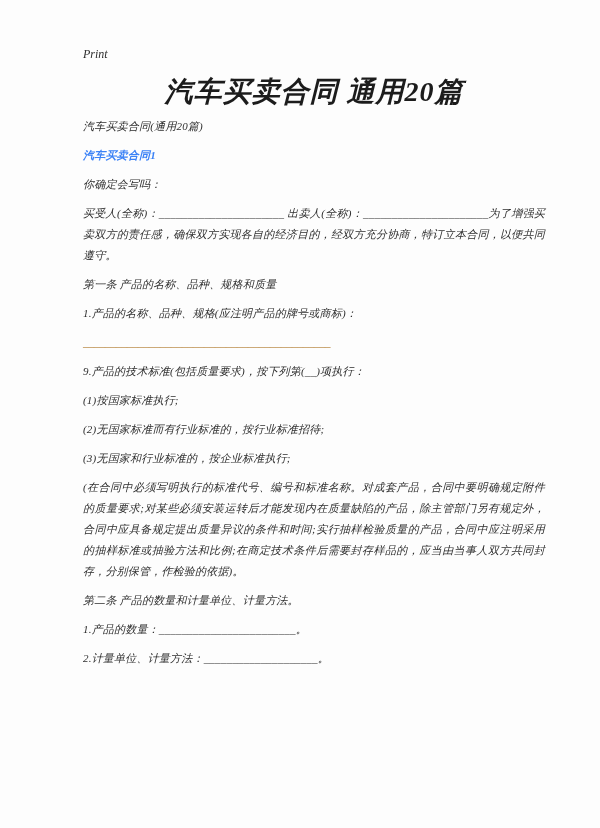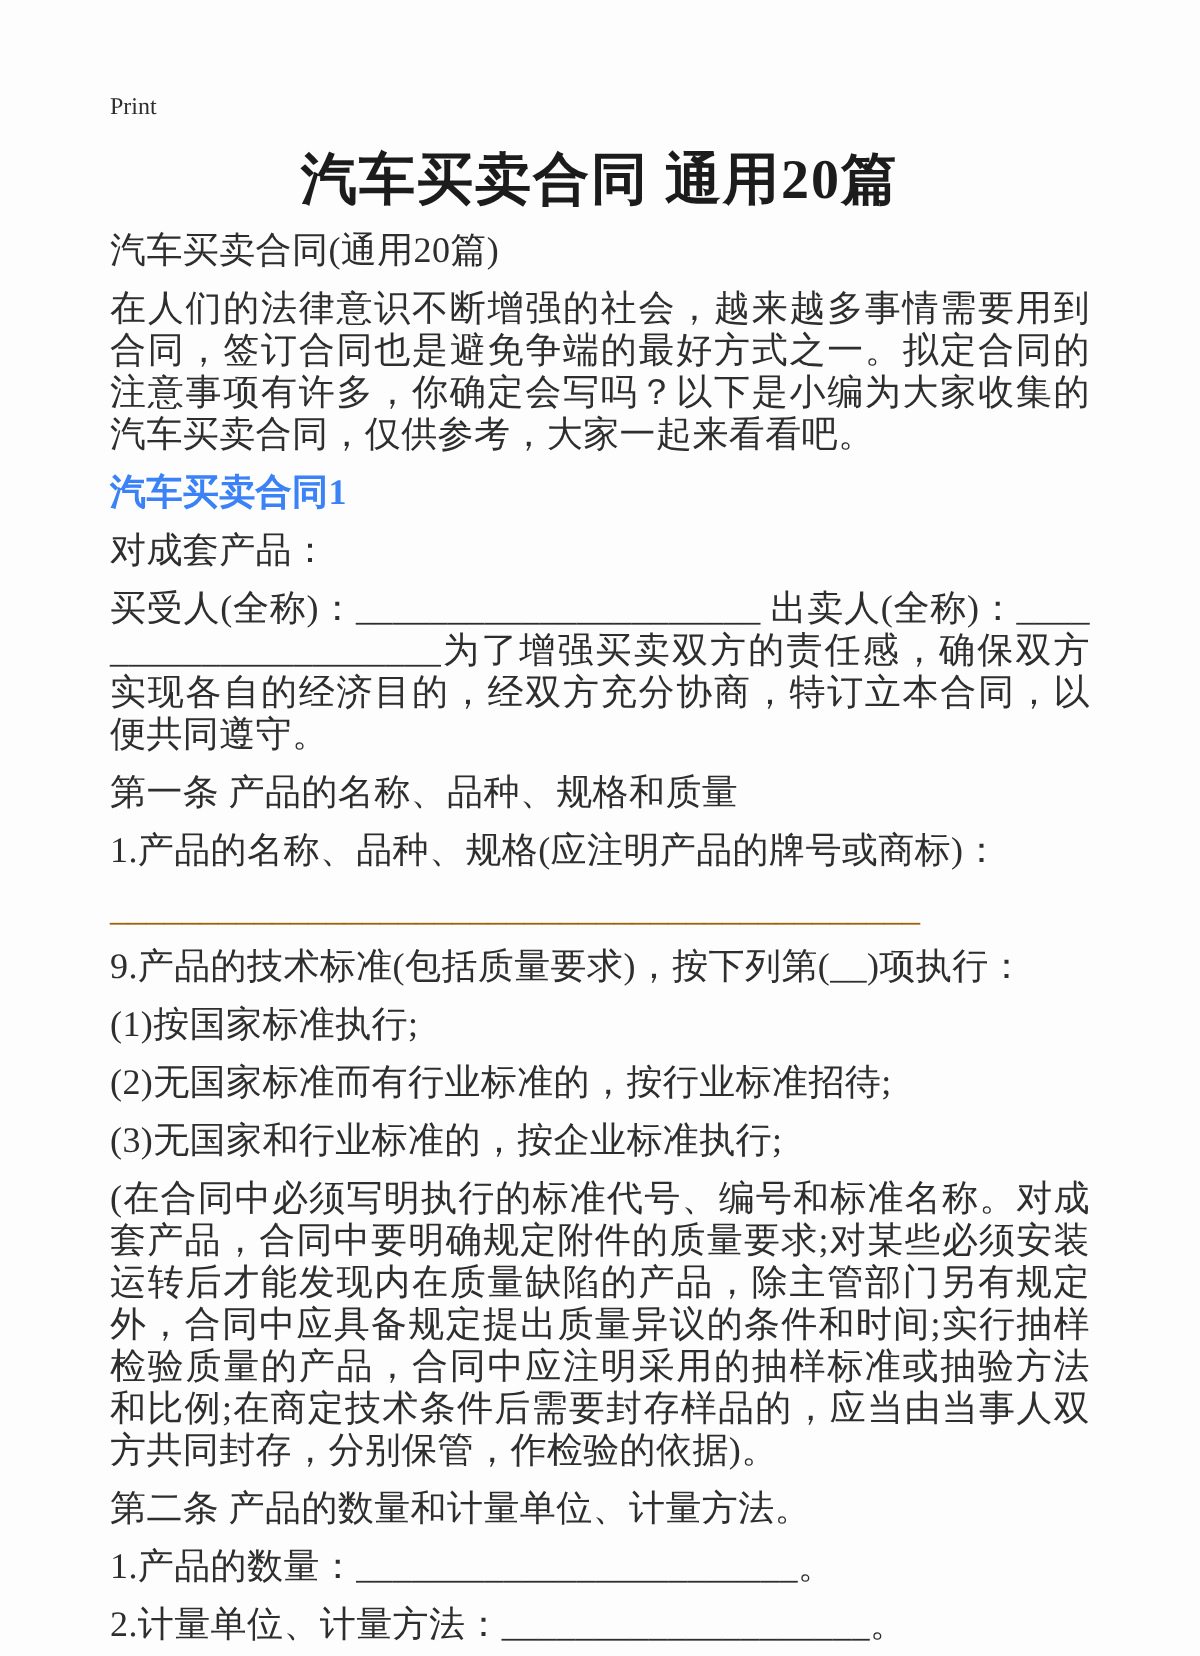--- a/index.html
+++ b/index.html
@@ -9,42 +9,43 @@
   }
   .page {
     position: relative;
     width: 600px;
     height: 828px;
     margin: 0 auto;
     background: #fdfdfd;
     color: #2e2e2e;
     font-family: "Liberation Serif", "DejaVu Serif", serif;
     box-sizing: border-box;
-    padding: 44px 55px 0 55px;
+    padding: 44px 55px 0 83px;
     overflow: hidden;
+    font-style: italic;
   }
   .print-link {
     font-size: 12px;
     line-height: 15px;
     margin: 0 0 18px 0;
     color: #2e2e2e;
     cursor: pointer;
     display: inline-block;
   }
   .doc-title {
     font-size: 28px;
     line-height: 24px;
     font-weight: bold;
     text-align: center;
     margin: 0 0 12px 0;
     color: #1c1c1c;
     letter-spacing: 1px;
   }
   p.body {
-    font-size: 18px;
+    font-size: 11px;
     line-height: 21px;
     margin: 0 0 8px 0;
     text-align: justify;
     word-break: break-all;
     letter-spacing: 0.2px;
   }
   p.bold {
     font-weight: bold;
     color: #3b82f6;
   }
@@ -62,25 +63,24 @@
 <div class="page">
 
   <span class="print-wrap">
     <span class="print-link">Print</span>
   </span>
 
   <h1 class="doc-title">汽车买卖合同 通用20篇</h1>
 
   <p class="body">汽车买卖合同(通用20篇)</p>
 
-  <p class="body">在人们的法律意识不断增强的社会，越来越多事情需要用到合同，签订合同也是避免争端的最好方式之一。拟定合同的注意事项有许多，你确定会写吗？以下是小编为大家收集的汽车买卖合同，仅供参考，大家一起来看看吧。</p>
 
   <p class="body bold">汽车买卖合同1</p>
 
-  <p class="body">对成套产品：</p>
+  <p class="body">你确定会写吗：</p>
 
   <p class="body">买受人(全称)：______________________ 出卖人(全称)：______________________为了增强买卖双方的责任感，确保双方实现各自的经济目的，经双方充分协商，特订立本合同，以便共同遵守。</p>
 
   <p class="body">第一条 产品的名称、品种、规格和质量</p>
 
   <p class="body">1.产品的名称、品种、规格(应注明产品的牌号或商标)：</p>
 
   <p class="body blankline">_____________________________________________</p>
 
   <p class="body">9.产品的技术标准(包括质量要求)，按下列第(__)项执行：</p>

